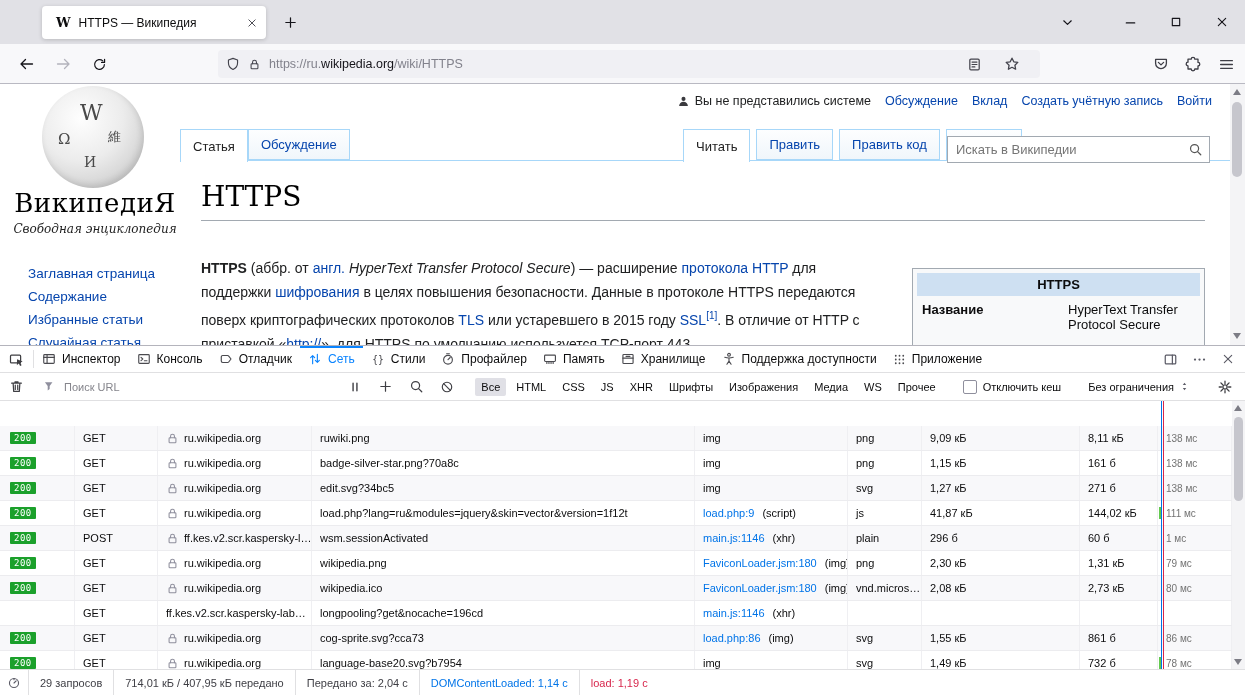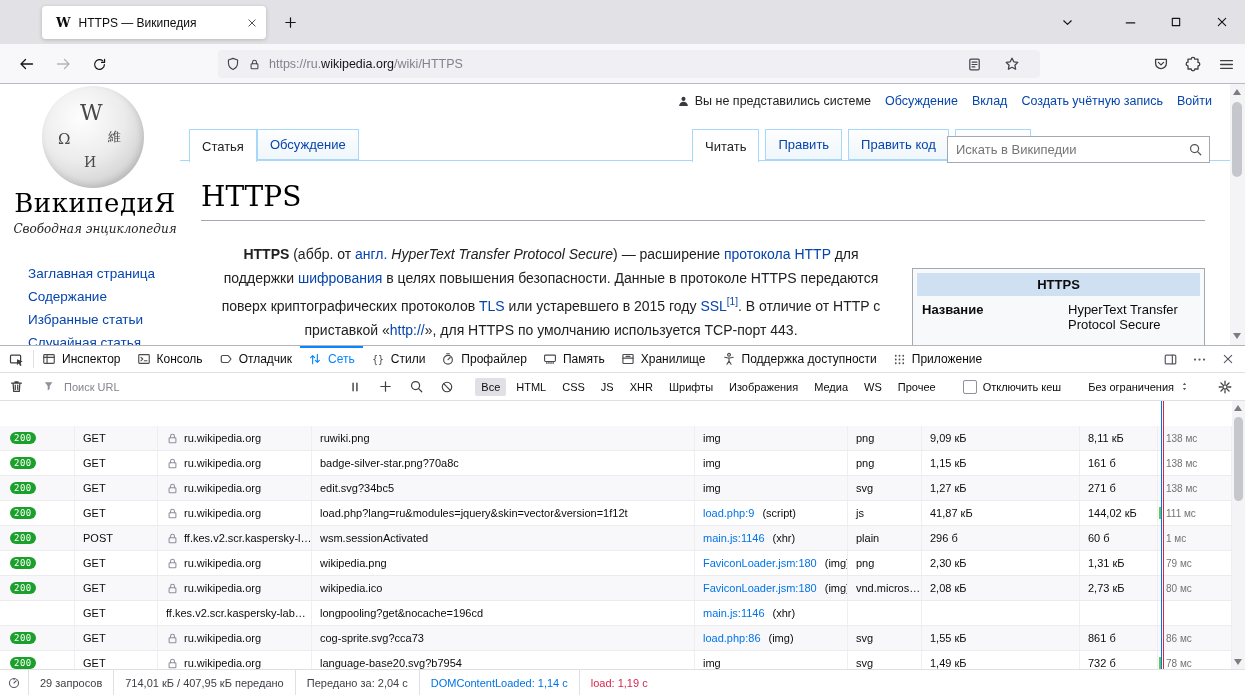--- a/index.html
+++ b/index.html
@@ -44,30 +44,30 @@
            font-style:italic;font-size:12px;color:#222;}
   .sideLinks{position:absolute;left:28px;top:182px;display:flex;flex-direction:column;gap:8px;font-size:13.5px;}
   .acctbar{position:absolute;right:33px;top:10px;display:flex;align-items:center;gap:14px;font-size:12.5px;}
   .acctbar .me{color:#202122;display:flex;align-items:center;gap:5px;}
   .acctbar .icn{color:#3a3a3e;}
   .tabline{position:absolute;left:180px;top:76px;width:1050px;height:1px;background:var(--tabblue);}
   .nstabs{position:absolute;left:180px;top:45px;display:flex;}
   .views{position:absolute;left:683px;top:45px;display:flex;gap:6px;}
   .wtab{height:31px;display:flex;align-items:center;padding:0 12px;font-size:13px;white-space:nowrap;
         border:1px solid var(--tabblue);background:linear-gradient(#fdfeff,#f0f6fb);color:var(--wlink);box-sizing:border-box;}
-  .wtab.on{background:#fff;color:#222;height:33px;border-bottom:none;z-index:2;margin-left:9px;}
+  .wtab.on{background:#fff;color:#222;height:33px;border-bottom:none;z-index:2;}
   .wsearch{position:absolute;left:947px;top:52px;width:263px;height:27px;border:1px solid #a2a9b1;border-radius:0;
            background:#fff;display:flex;align-items:center;box-sizing:border-box;z-index:2;}
   .wsearch input{border:none;outline:none;flex:1;font-size:13px;padding:0 8px;font-family:inherit;color:#222;background:transparent;}
   .wsearch .icn{color:#555;margin-right:6px;}
   .h1{position:absolute;left:201px;top:96px;width:1004px;font-family:"DejaVu Serif",serif;font-size:28px;font-weight:normal;
       color:#000;border-bottom:1px solid #a2a9b1;padding-bottom:7px;}
   .subline{position:absolute;left:201px;top:148px;width:1004px;font-size:12.5px;color:#222;display:flex;justify-content:space-between;}
   .editlinks{color:#54595d;}
-  .para{position:absolute;left:201px;top:158px;width:700px;font-size:14px;line-height:24px;color:#202122;text-align:center;}
+  .para{position:absolute;left:201px;top:172px;width:700px;font-size:14px;line-height:24px;color:#202122;}
   .para .b{font-weight:bold;} .para .i{font-style:italic;} .para .sup{vertical-align:super;font-size:10px;}
   .infobox{position:absolute;left:912px;top:184px;width:293px;height:80px;border:1px solid #a2a9b1;background:#f8f9fa;
            box-sizing:border-box;padding:3px;font-size:13px;overflow:hidden;}
   .infobox .ihead{background:#cee0f2;font-weight:bold;text-align:center;padding:4px 0;margin:1px;}
   .infobox .irow{display:flex;gap:20px;}
   .infobox .ilab{width:118px;font-weight:bold;padding:5px 4px 0 6px;}
   .infobox .ival{flex:1;padding:5px 2px 0 4px;}
   .wscroll{position:absolute;right:0;top:0;width:15px;height:261px;background:#f4f4f6;}
   .arr{position:absolute;left:3px;width:0;height:0;border-left:4.5px solid transparent;border-right:4.5px solid transparent;}
   .arr.up{border-bottom:6px solid #7c7c85;} .arr.dn{border-top:6px solid #7c7c85;}
@@ -103,21 +103,21 @@
            box-sizing:border-box;color:#474749;font-size:11px;background:#fff;}
   .nethead .cell{border-right:1px solid #e0e0e2;}
   .cell{display:flex;align-items:center;padding-left:8px;box-sizing:border-box;overflow:hidden;white-space:nowrap;}
   .c-status{width:75px;padding-left:10px;} .c-method{width:83px;} .c-domain{width:154px;} .c-file{width:383px;}
   .c-init{width:153px;} .c-type{width:74px;} .c-trans{width:158px;} .c-size{width:78px;} .c-wf{width:74px;position:relative;}
   .netrows{position:absolute;left:0;top:80px;width:1232px;}
   .net-row{display:flex;height:24px;border-bottom:1px solid #ececef;font-size:11px;background:#fff;}
   .net-row:nth-child(odd){background:#f8f8fa;}
   .net-row .cell{border-right:1px solid #efeff2;}
   .badge{background:var(--ok);color:#fff;font-family:"DejaVu Sans Mono",monospace;font-size:9px;
-         padding:1px 4px;border-radius:6px;letter-spacing:.5px;}
+         padding:1px 4px;border-radius:1px;letter-spacing:.5px;}
   .lockico{color:#8f8f9d;margin-right:5px;flex:none;}
   .ilink{color:#0074e8;margin-right:8px;}
   .wf-time{color:#737373;font-size:10px;padding-left:8px;}
   .wf-bar{position:absolute;left:1px;top:6px;width:3px;height:12px;background:var(--wfgreen);}
   .marker{position:absolute;top:55px;height:268px;width:1.5px;z-index:3;}
   .dscroll{position:absolute;left:1232px;top:55px;width:13px;height:268px;background:#f4f4f6;}
   .statusbar{position:absolute;left:0;top:323px;width:1245px;height:27px;border-top:1px solid #e0e0e2;display:flex;
              align-items:stretch;font-size:11px;color:#3e3e44;background:#fff;box-sizing:border-box;}
   .sseg{display:flex;align-items:center;padding:0 11px;border-right:1px solid #e0e0e2;white-space:nowrap;}
   .sseg.icon-seg{padding:0 7px;color:#5b5b66;}

